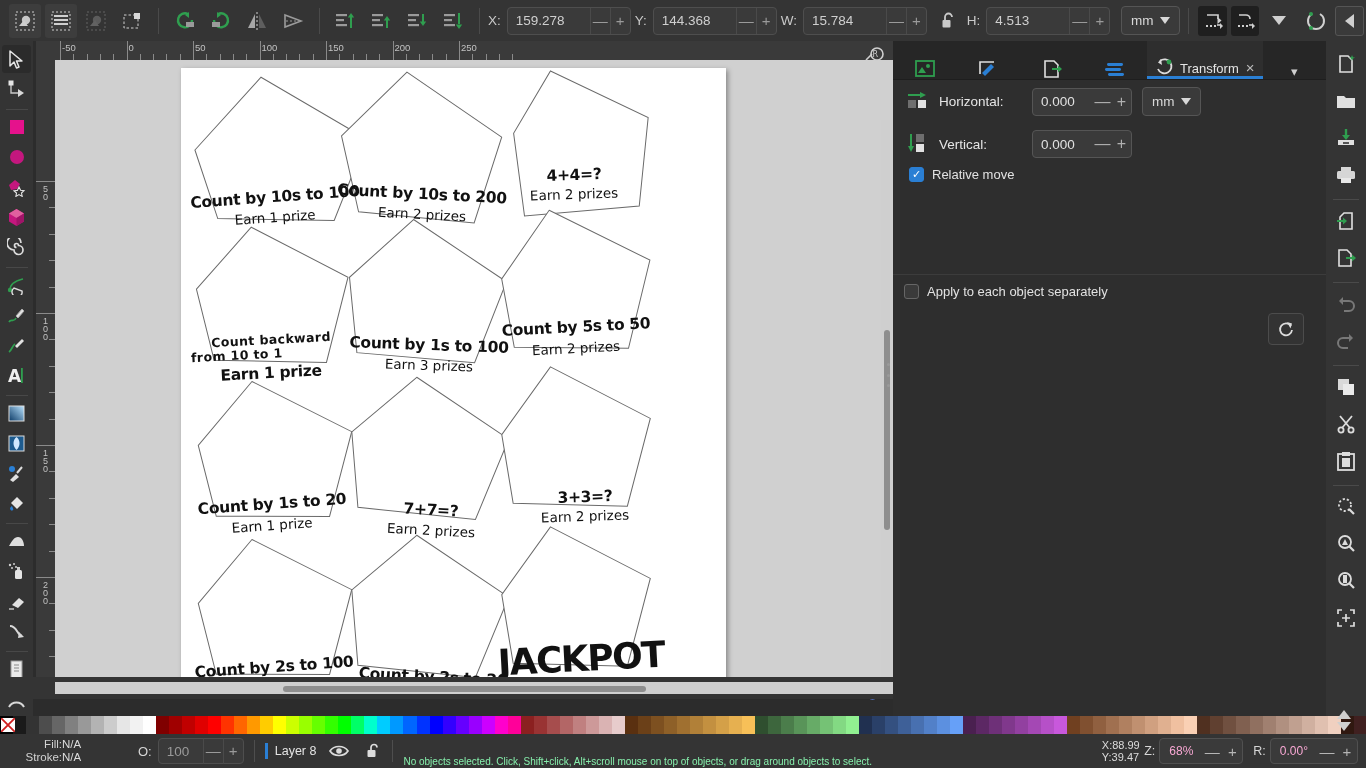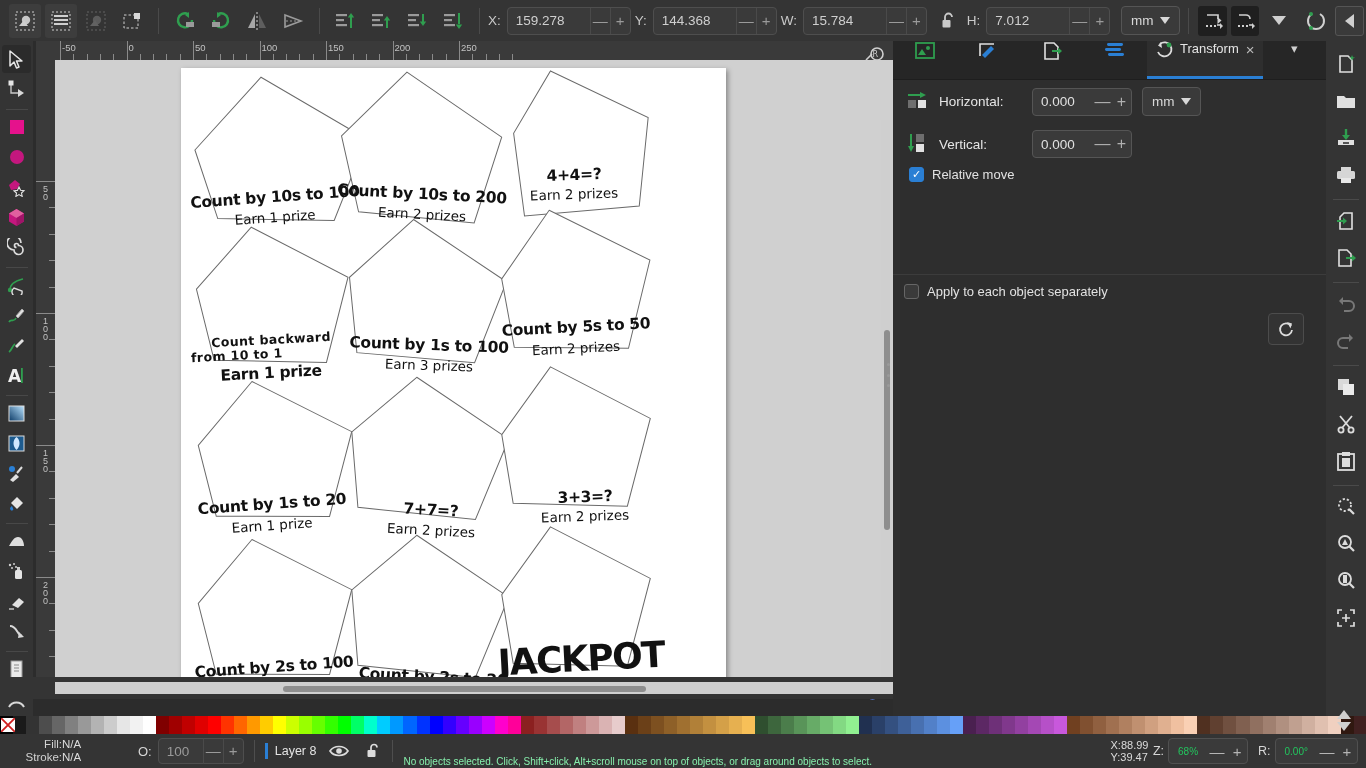--- a/index.html
+++ b/index.html
@@ -72,21 +72,21 @@
                 background:#8e8e8e; border-radius:3px;}
   .sb-h{ position:absolute; left:55px; bottom:0; width:838px; height:14px; background:#cfcfcf;}
   .sb-h .thumb{ position:absolute; top:4px; left:228px; width:363px; height:6px;
                 background:#8e8e8e; border-radius:3px;}
   .hscrollrow{ position:absolute; left:0; top:677px; width:893px; height:22px; background:#343434;}
 
   
   .dock{ position:absolute; left:893px; top:41px; width:433px; height:675px; background:#2e2e2e;}
   .dock-tabs{ display:flex; align-items:stretch; height:39px; background:#262626;
               border-bottom:1px solid #1e1e1e;}
-  .dtab{ width:64px; display:flex; align-items:flex-start; justify-content:center; }
+  .dtab{ width:64px; display:flex; align-items:flex-end; justify-content:center; }
   .dtab.active{ background:#2e2e2e; border-bottom:3px solid #2a7fd4; padding:0 8px;
                 width:auto; gap:5px; }
   .dtab .tname{ font-size:13px; color:#e4e4e4; }
   .sub-tabs{ display:flex; gap:0; padding:0 10px; height:30px; align-items:flex-end;}
   .stab{ padding:0 14px 6px; font-size:13.5px; color:#d9d9d9; }
   .stab.active{ border-bottom:3px solid #2a7fd4; color:#fff;}
   .row{ display:flex; align-items:center; padding:7px 14px; gap:10px;}
   .rowlbl{ font-size:13.5px; color:#e5e5e5; width:83px;}
   .bigspin{ display:flex; align-items:center; background:#3a3a3a; border:1px solid #555;
             border-radius:4px; height:28px; }
@@ -114,21 +114,21 @@
   .fillbox{ font-size:11.5px; line-height:13px; width:120px; padding-left:10px; display:flex;text-align:right;}
   .fillbox .k{ width:52px; color:#d2d2d2;}
   .fillbox .v{ color:#dcdcdc;}
   .ostack{ display:flex;align-items:center; gap:6px; margin-left:18px;}
   .vsep{ width:1px;height:22px;background:#4e4e4e;margin:0 10px;}
   .layerchip{ display:flex;align-items:center;gap:7px;}
   .statmsg{ font-size:10px;color:#86efac;margin-top:21px;}
   .xy{ font-size:11px;line-height:12.5px;color:#dcdcdc;}
   .zoombox{ display:flex;align-items:center;background:#3a3a3a;border:1px solid #505050;
             border-radius:4px;height:26px;}
-  .zoombox .val{ padding:0 9px;font-size:10px;color:#22c55e;}
+  .zoombox .val{ padding:0 9px;font-size:12px;color:#f9a8d4;}
   .zoombox .pm{ width:20px;text-align:center;color:#b5b5b5;font-size:15px;}
   svg{ display:block; }
 </style>
 </head>
 <body>
 
 <div id="app">
 
   <div class="topbar">
     <div style="width:8px"></div>
@@ -263,21 +263,21 @@
     </div>
     <div class="tb-icon">
       <svg width="17" height="19" viewBox="0 0 17 19">
           <path d="M5 9 V6 a3.5 3.5 0 0 1 7 0" fill="none" stroke="#c9c9c9" stroke-width="1.8"></path>
           <rect x="2.5" y="9" width="8" height="7.5" rx="1" fill="#c9c9c9"></rect>
         </svg>
     </div>
     <div class="coordfield">
       <span class="lbl">H:</span>
       <div class="spin">
-        <span class="val">7.012</span>
+        <span class="val">4.513</span>
         <span class="pm">—</span>
         <span class="pm">+</span>
       </div>
     </div>
     <div style="width:8px"></div>
     <div class="unitbox">
       <span>mm</span>
       <svg width="10" height="7" viewBox="0 0 10 7">
           <path d="M0 0 L10 0 L5 7 Z" fill="#d8d8d8"></path>
         </svg>

